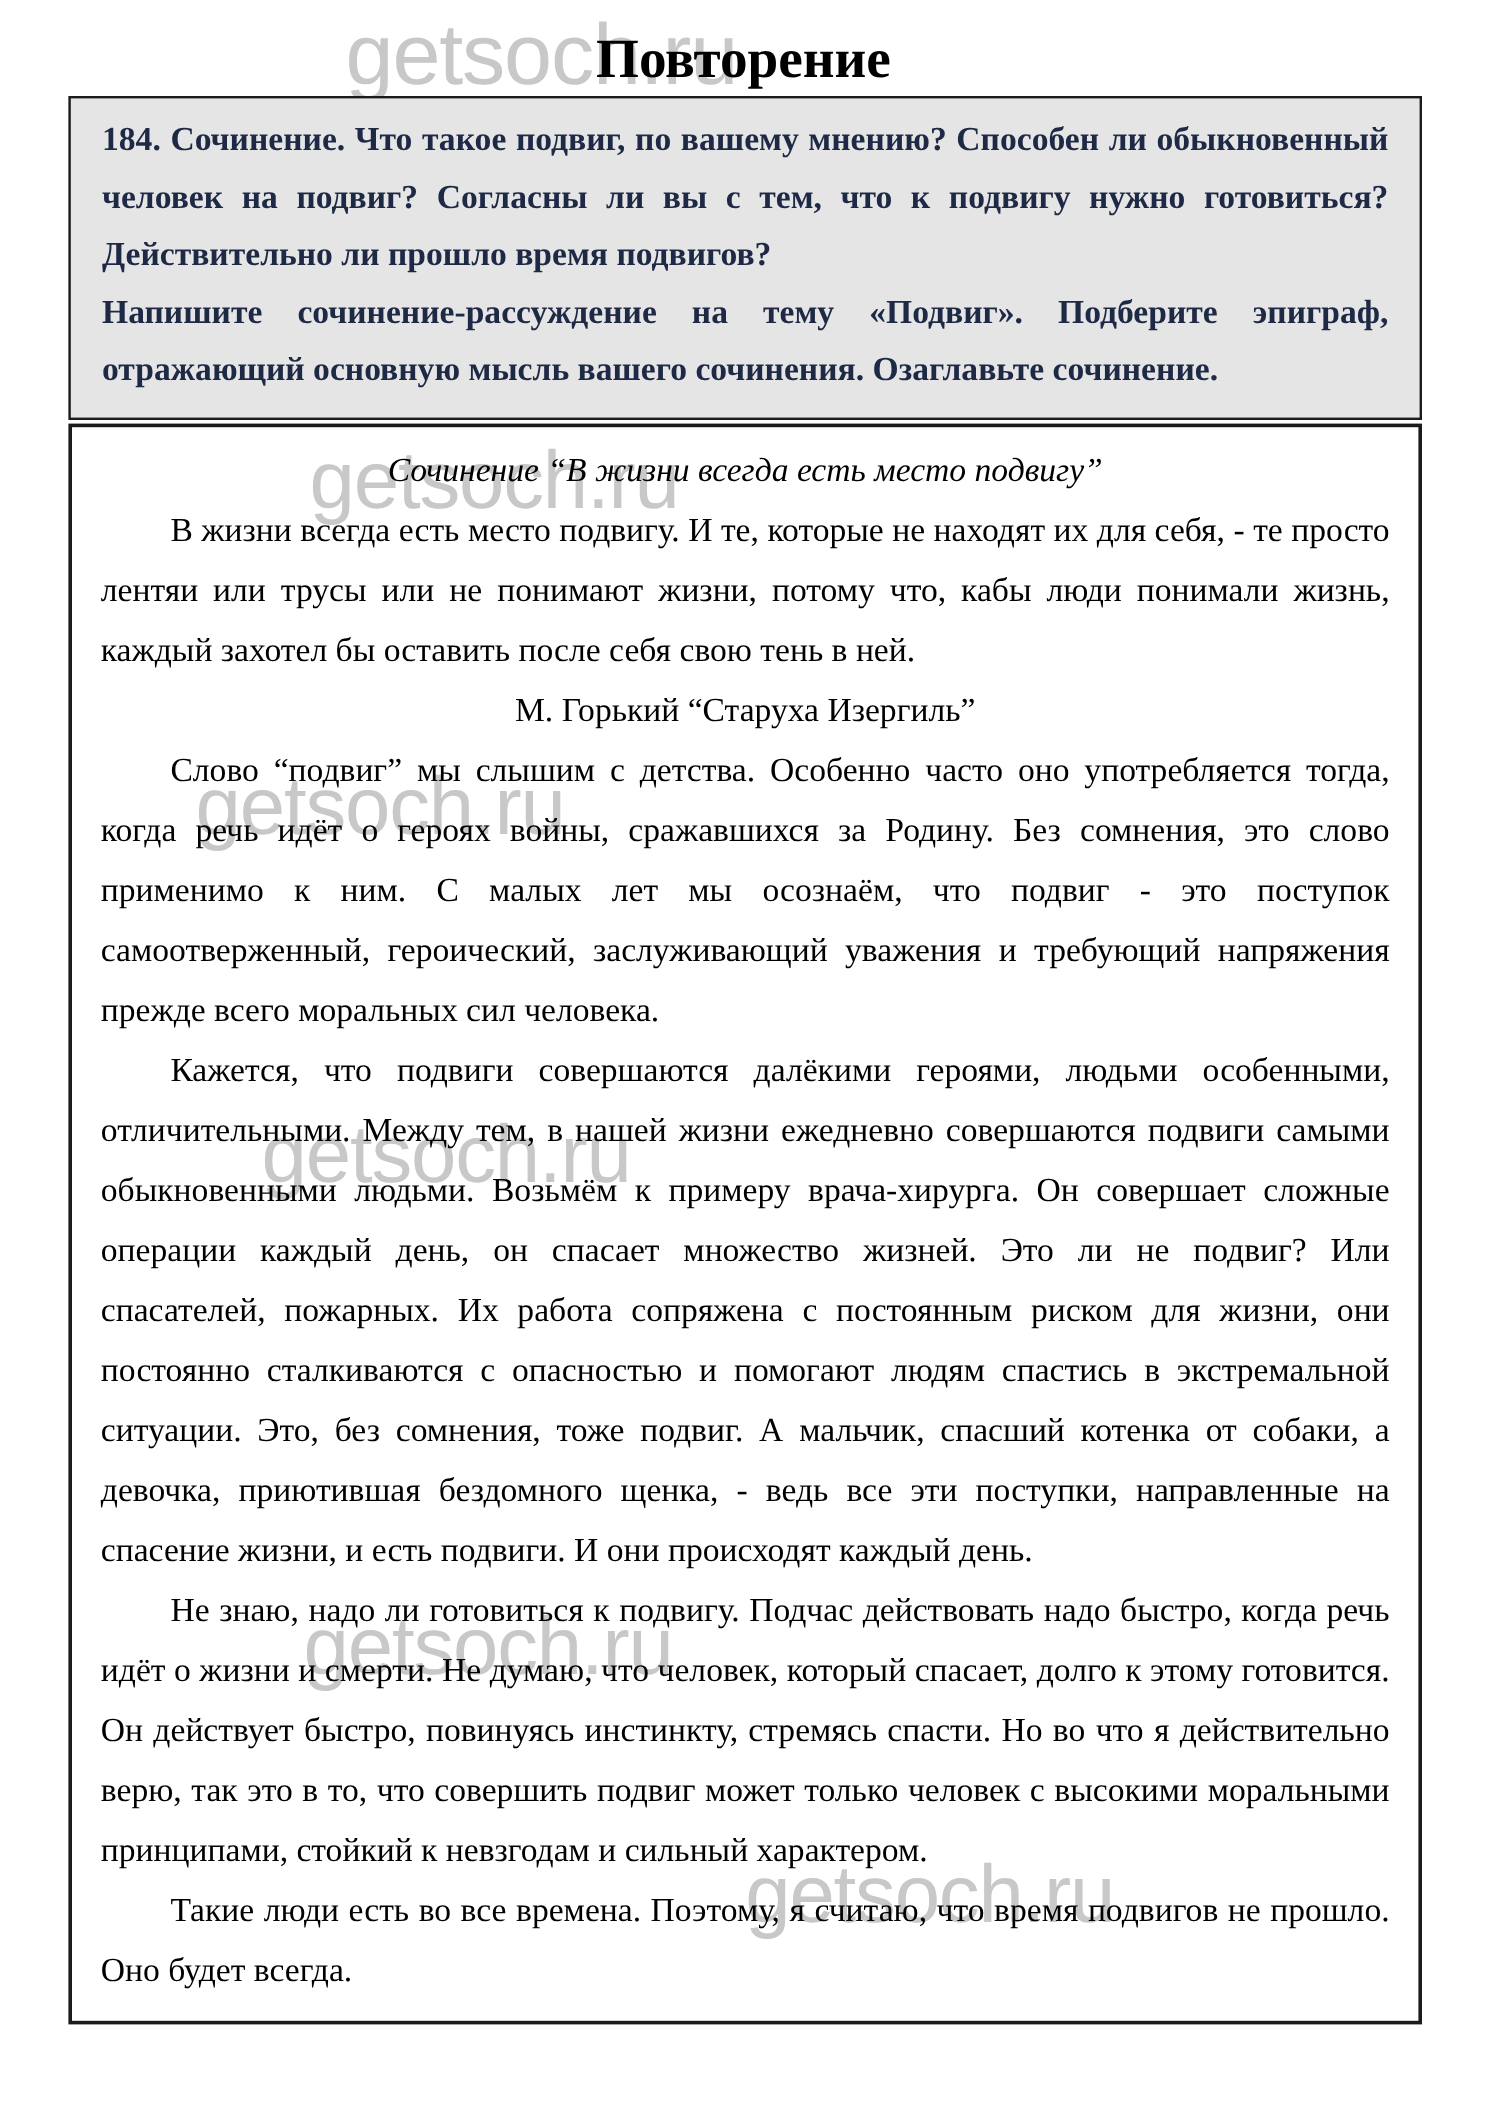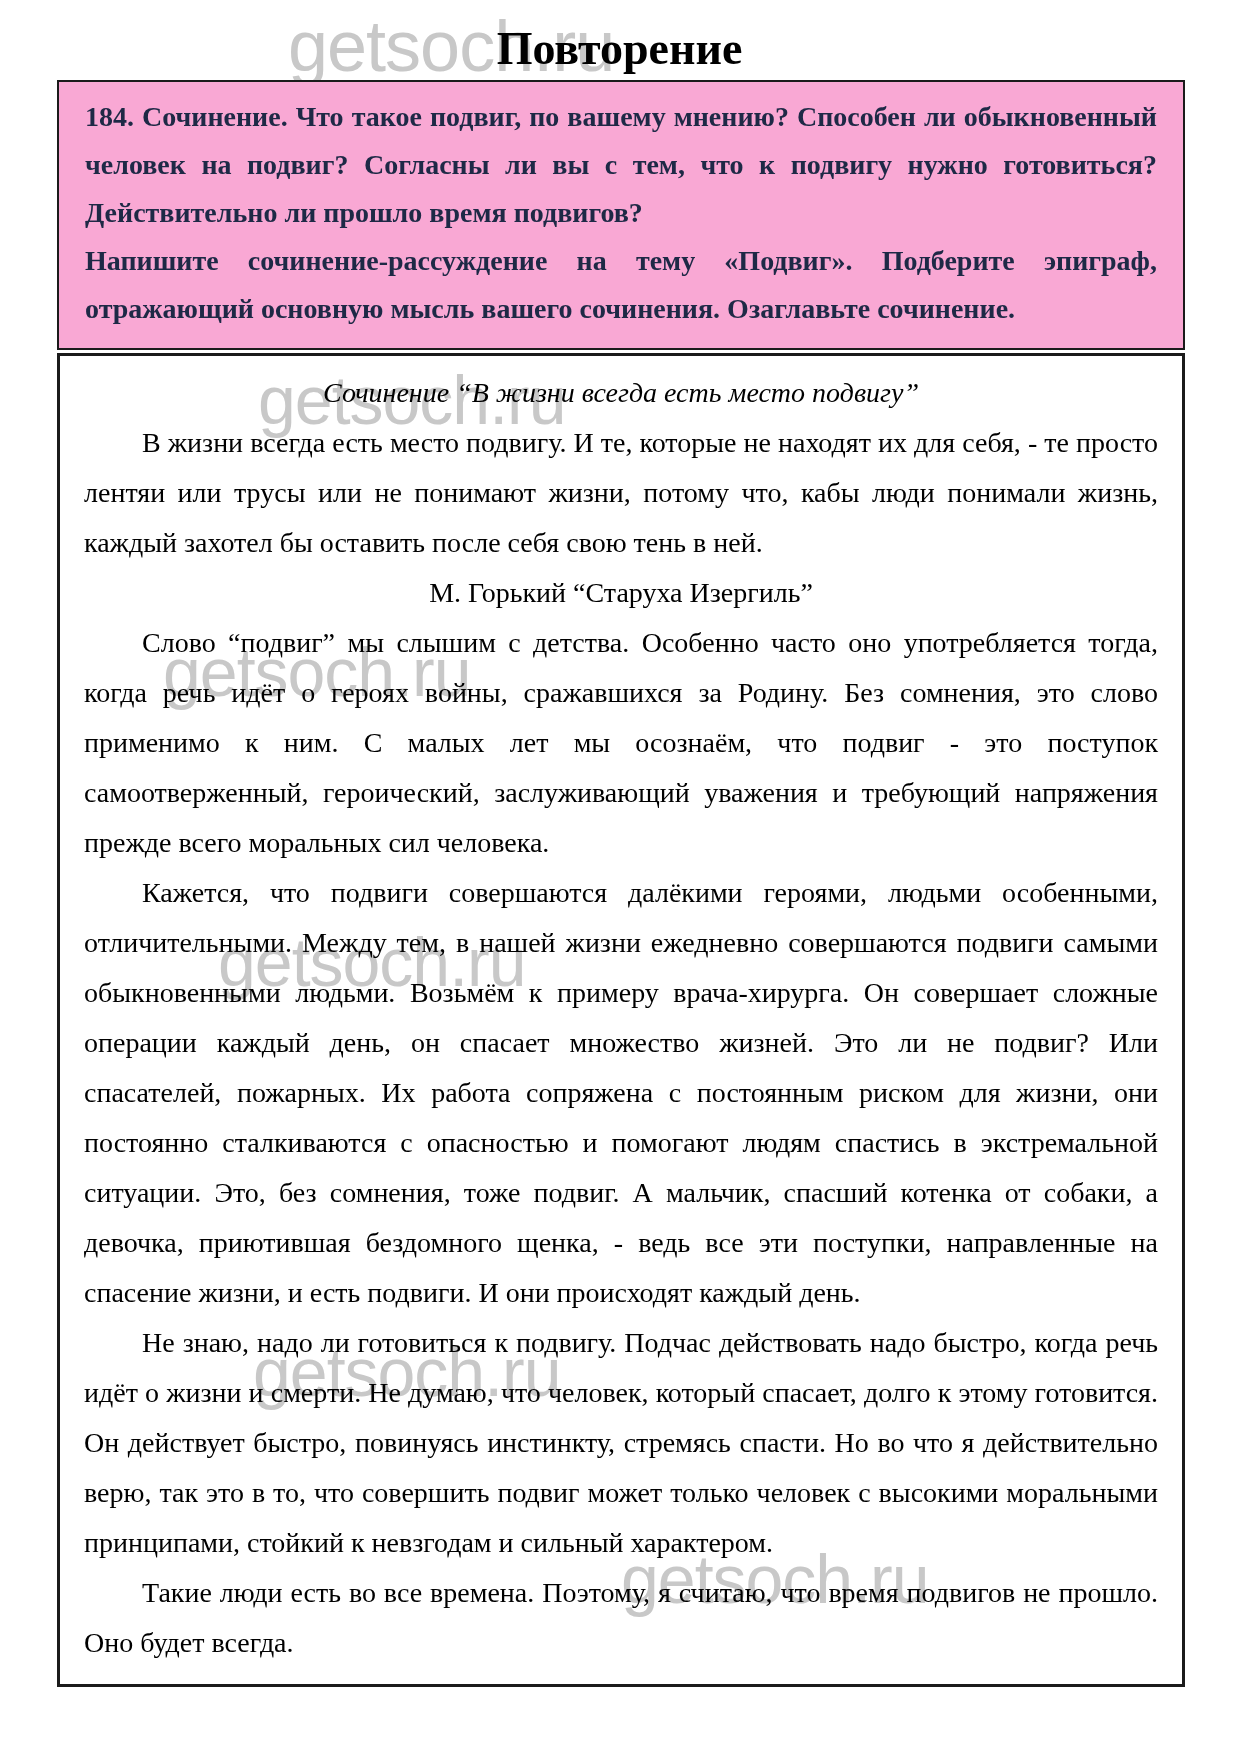--- a/index.html
+++ b/index.html
@@ -47,21 +47,21 @@
     padding-top: 24px;
     line-height: 50px;
     letter-spacing: 0px;
   }
 
   
   .task-box {
     position: relative;
     z-index: 1;
     margin: 0 54px 0 57px;
-    background: #f9a8d4;
+    background: #e5e5e5;
     border: 2px solid #1b1b1b;
     padding: 11px 26px 15px 26px;
     box-sizing: border-box;
     color: #1e2946;
     font-weight: bold;
     font-size: 28px;
     line-height: 48px;
     text-align: justify;
   }
   .task-box p { margin: 0; }

